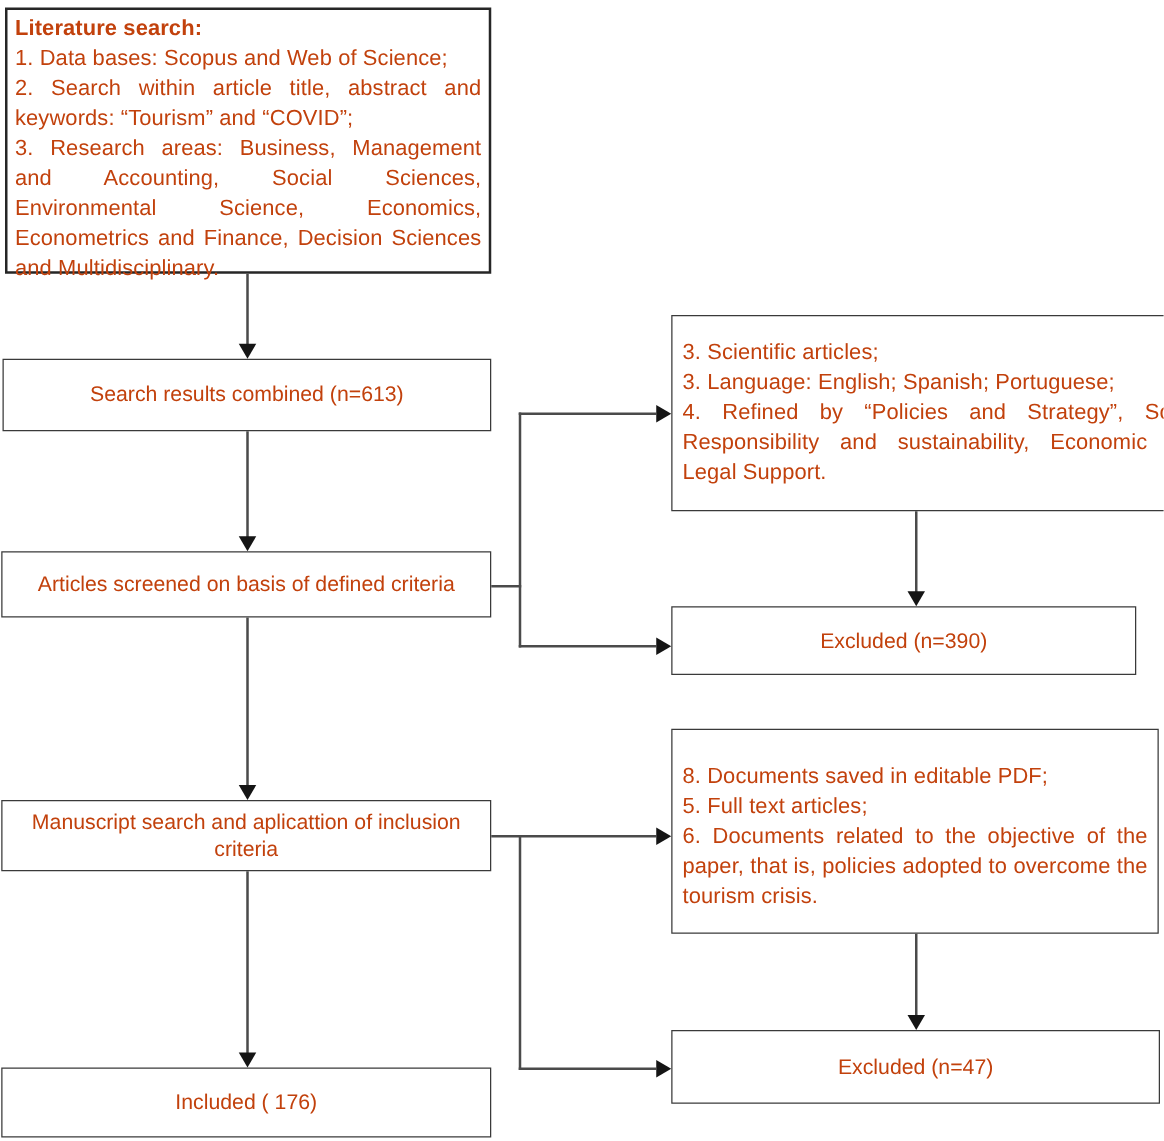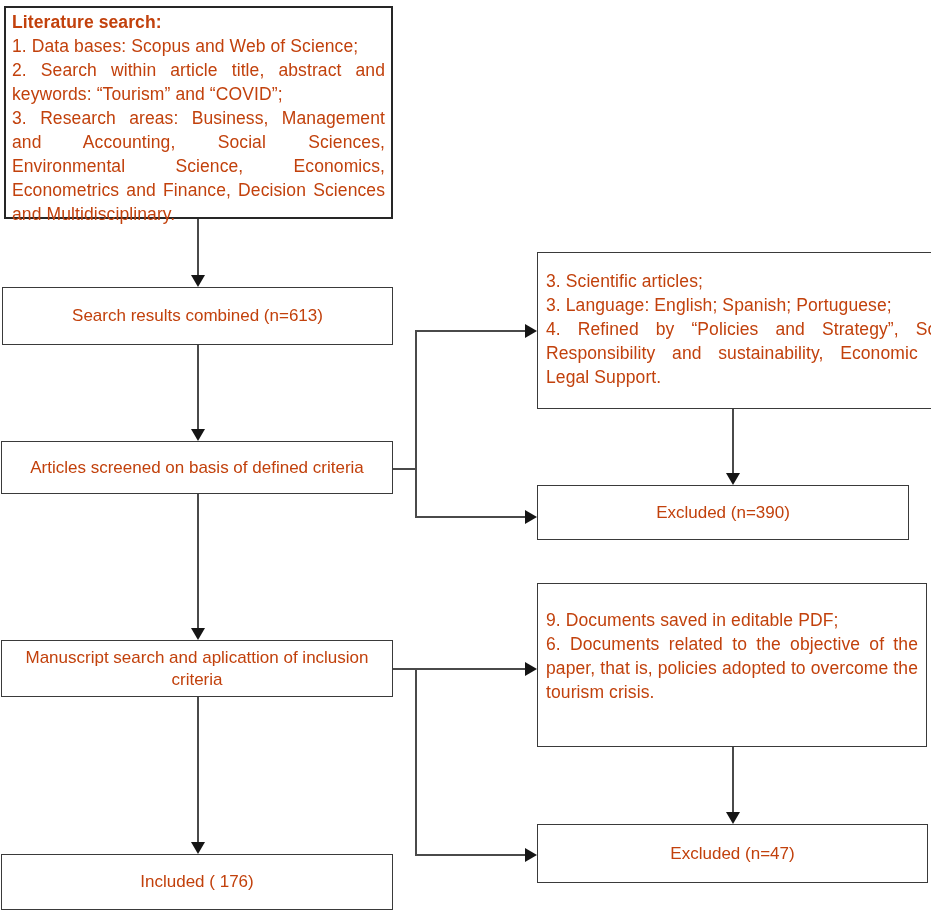--- a/index.html
+++ b/index.html
@@ -83,21 +83,22 @@
     <p>3. Scientific articles;</p>
     <p>3. Language: English; Spanish; Portuguese;</p>
     <p>4. Refined by “Policies and Strategy”, Social Responsibility and sustainability, Economic and Legal Support.</p>
   </div>
 
   <div class="node center-box" style="left:537px; top:485px; width:372px; height:55px;">
     <span>Excluded (n=390)</span>
   </div>
 
   <div class="node para-box" style="left:537px; top:583px; width:390px; height:164px; padding:24px 8px 0 8px;">
-    <p>9. Documents saved in editable PDF;</p>
+    <p>8. Documents saved in editable PDF;</p>
+    <p>5. Full text articles;</p>
     <p>6. Documents related to the objective of the paper, that is, policies adopted to overcome the tourism crisis.</p>
   </div>
 
   <div class="node center-box" style="left:537px; top:824px; width:391px; height:59px;">
     <span>Excluded (n=47)</span>
   </div>
 
   <div class="vline" style="left:197px; top:219px; height:57px;"></div>
   <div class="arrow-down" style="left:191px; top:275px;"></div>
 

